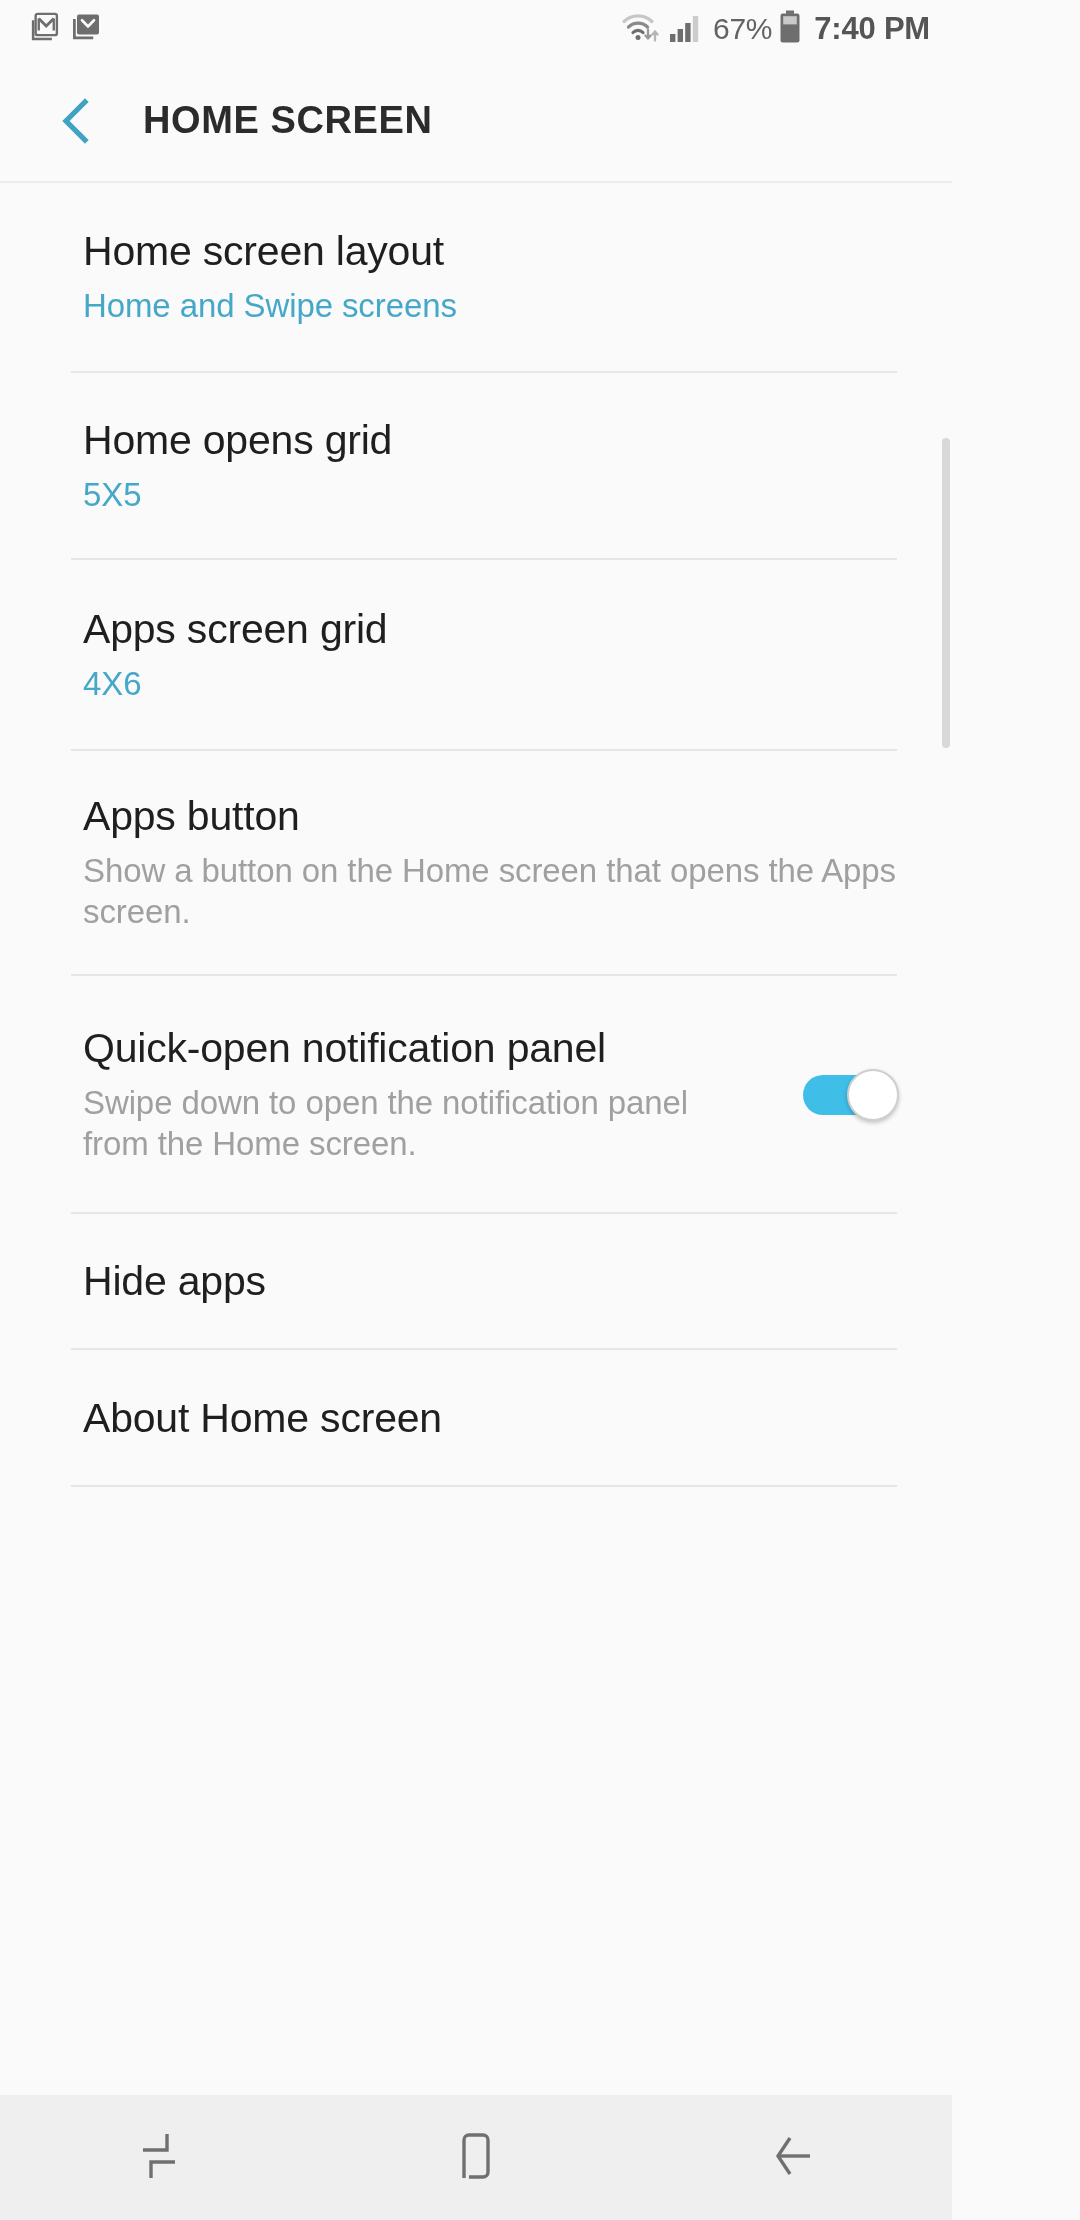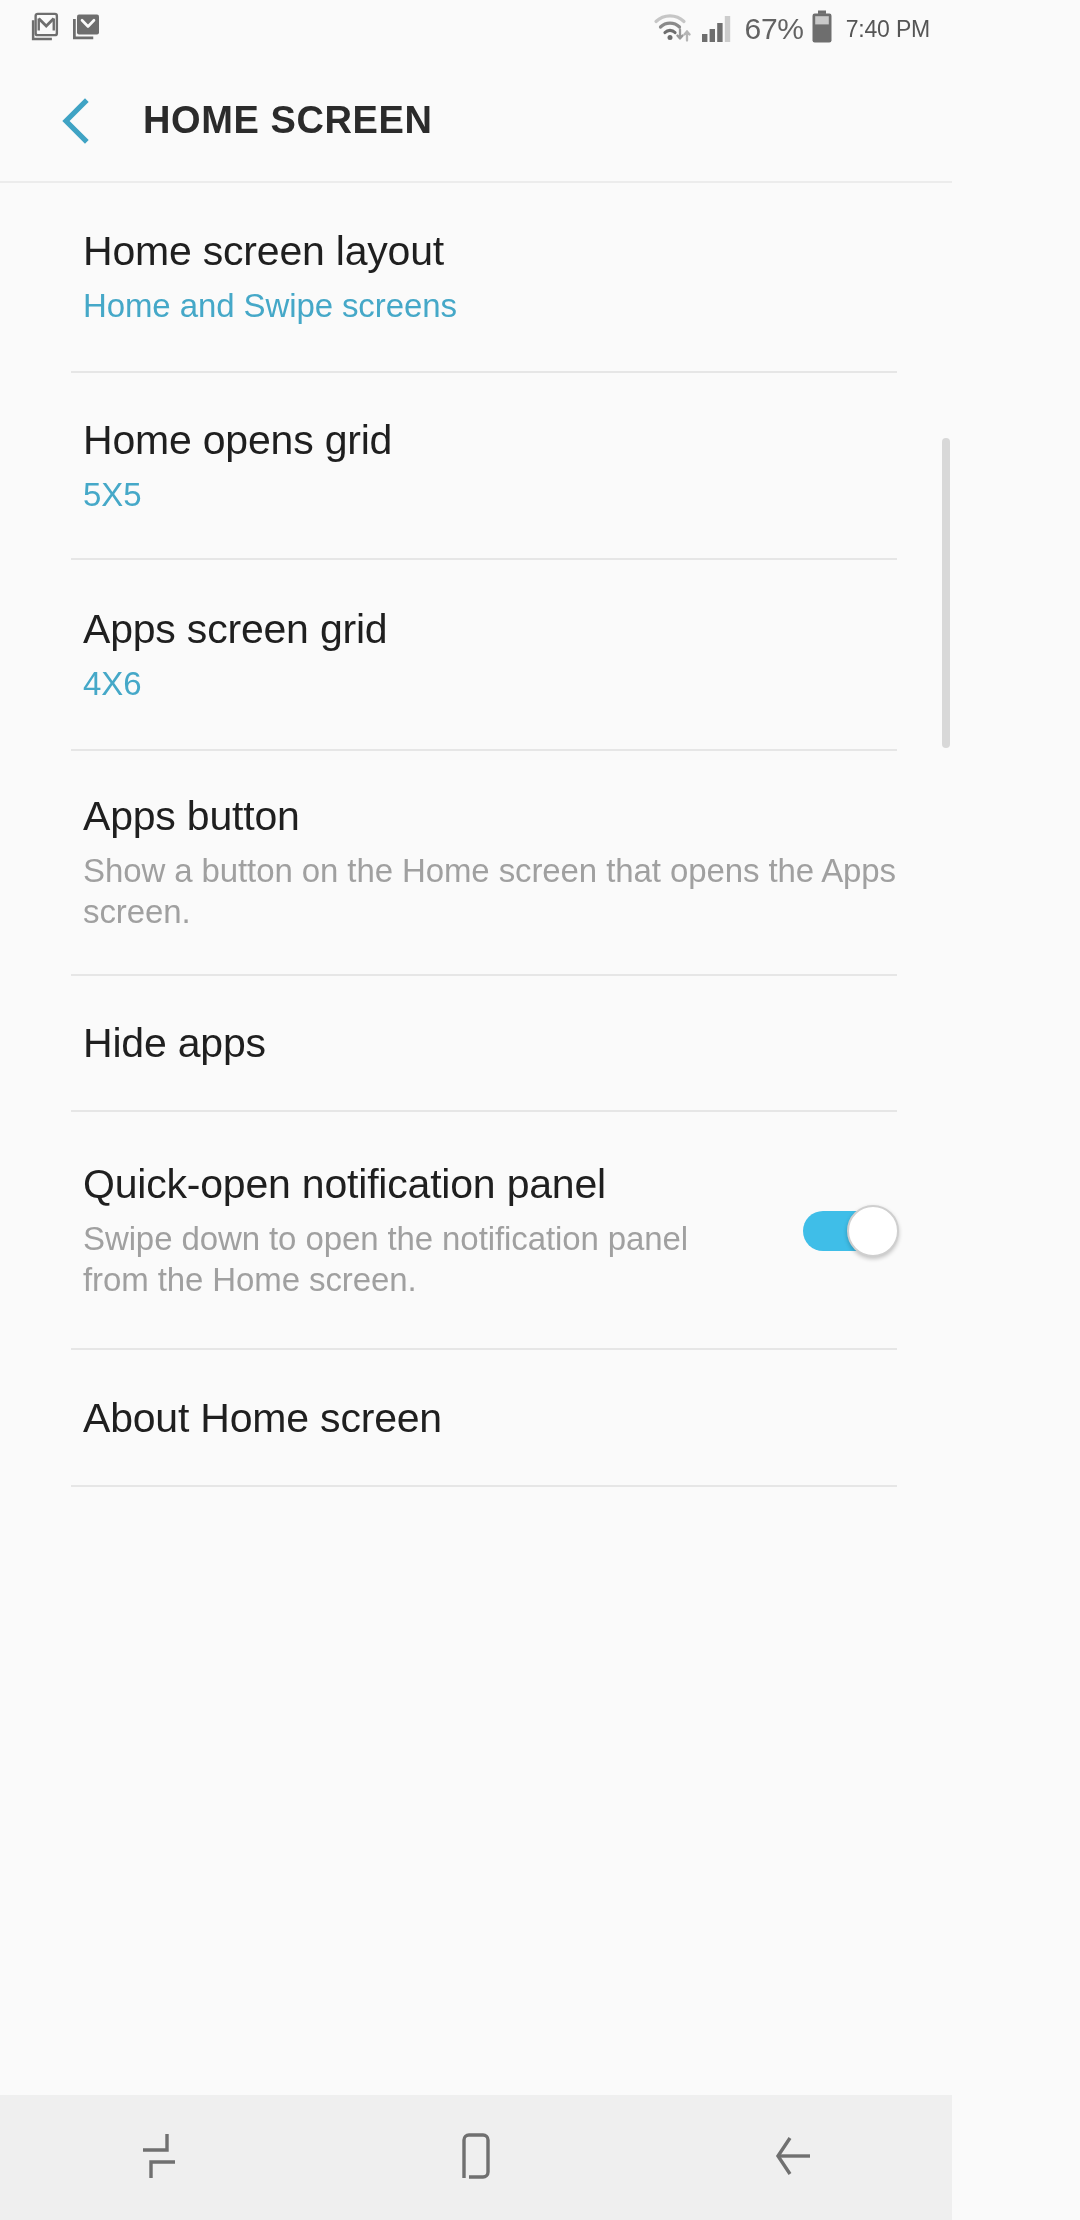--- a/index.html
+++ b/index.html
@@ -27,22 +27,23 @@
   }
   .status-left { display:flex; align-items:center; gap:12px; }
   .status-right { margin-left:auto; display:flex; align-items:center; gap:6px; }
   .sb-icon { display:block; }
   .battery-pct {
     font-size:30px; color:#636363; letter-spacing:-0.3px;
     font-family:"Liberation Sans", sans-serif;
     padding-left:4px;
   }
   .clock {
-    font-size:23px; color:#555555; letter-spacing:-0.2px;
+    font-size:31px; color:#555555; letter-spacing:-0.2px;
     padding-left:6px;
+    font-weight:bold;
   }
 
   
   .app-bar {
     flex:0 0 125px;
     display:flex; align-items:center;
     padding-left:53px;
     background:#fafafa;
     position:relative;
   }
@@ -236,35 +237,35 @@
       </div>
 
       <div class="row" style="height:225px; ">
         <div class="row-inner">
           <div class="row-title">Apps button</div>
           <div class="row-sub muted">Show a button on the Home screen that opens the Apps screen.</div>
         </div>
         <div class="divider" style="bottom:0;"></div>
       </div>
 
-      <div class="row" style="height:136px;">
-        <div class="row-inner">
-          <div class="row-title">Hide apps</div>
-        </div>
-        <div class="divider" style="bottom:0;"></div>
-      </div>
-
       <div class="row" style="height:238px; padding-right:32px;">
         <div class="row-inner" style="padding-right:40px;">
           <div class="row-title">Quick-open notification panel</div>
           <div class="row-sub muted">Swipe down to open the notification panel from the Home screen.</div>
         </div>
         <div class="toggle">
           <div class="track"></div>
           <div class="knob"></div>
+        </div>
+        <div class="divider" style="bottom:0;"></div>
+      </div>
+
+      <div class="row" style="height:136px;">
+        <div class="row-inner">
+          <div class="row-title">Hide apps</div>
         </div>
         <div class="divider" style="bottom:0;"></div>
       </div>
 
       <div class="row" style="height:137px;">
         <div class="row-inner">
           <div class="row-title">About Home screen</div>
         </div>
         <div class="divider" style="bottom:0;"></div>
       </div>

